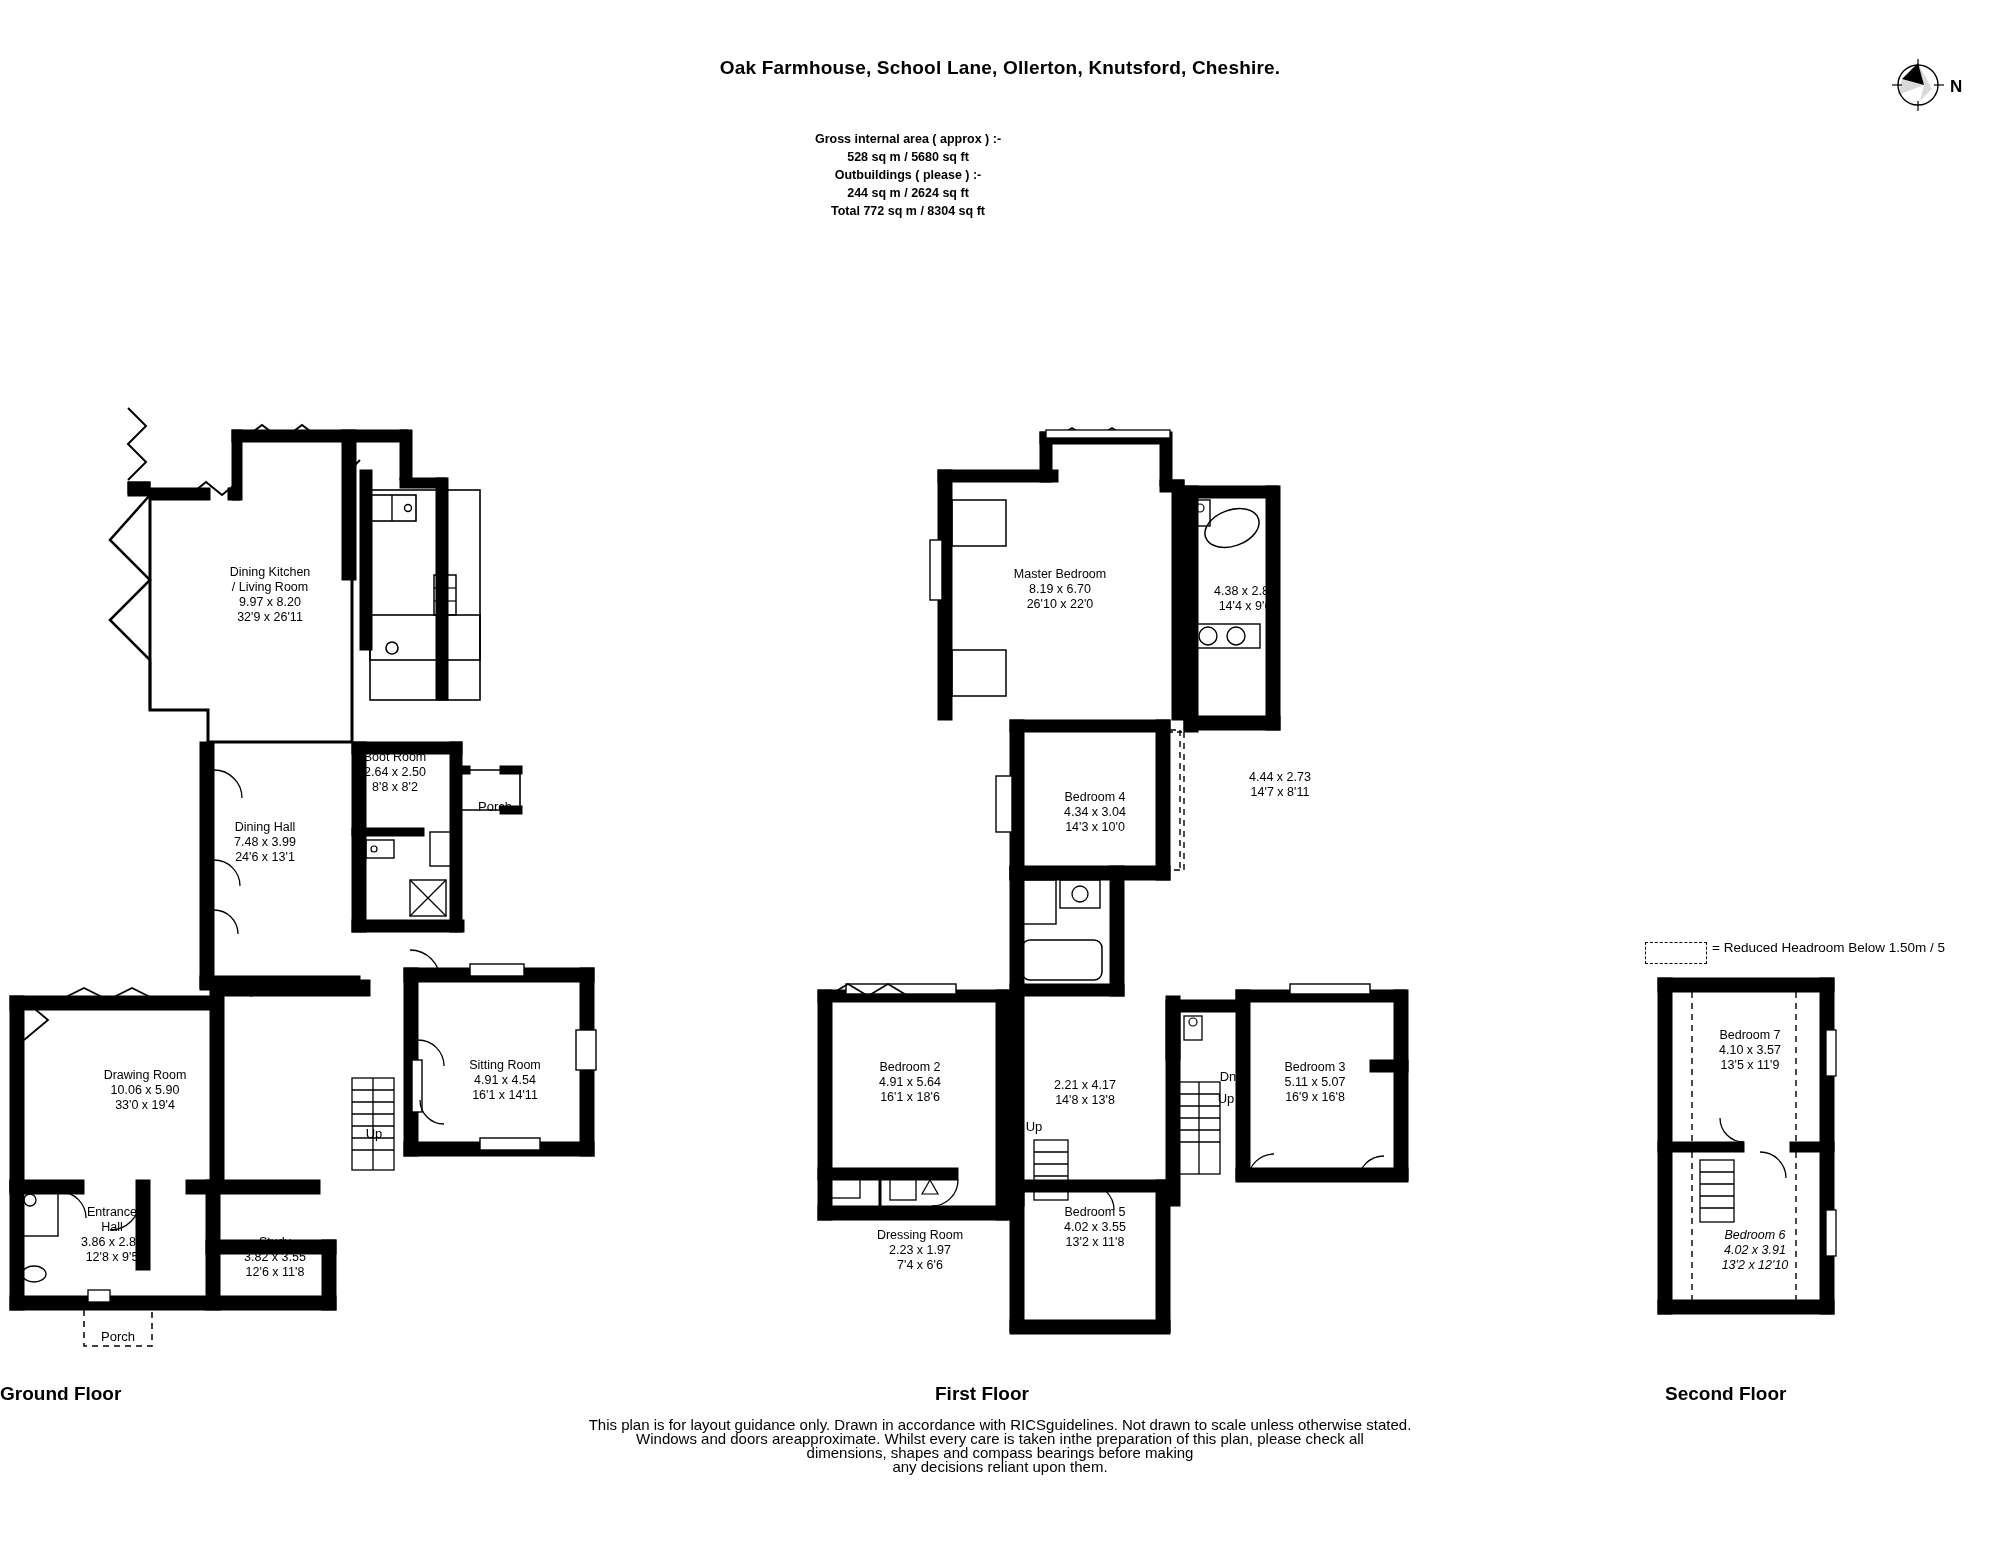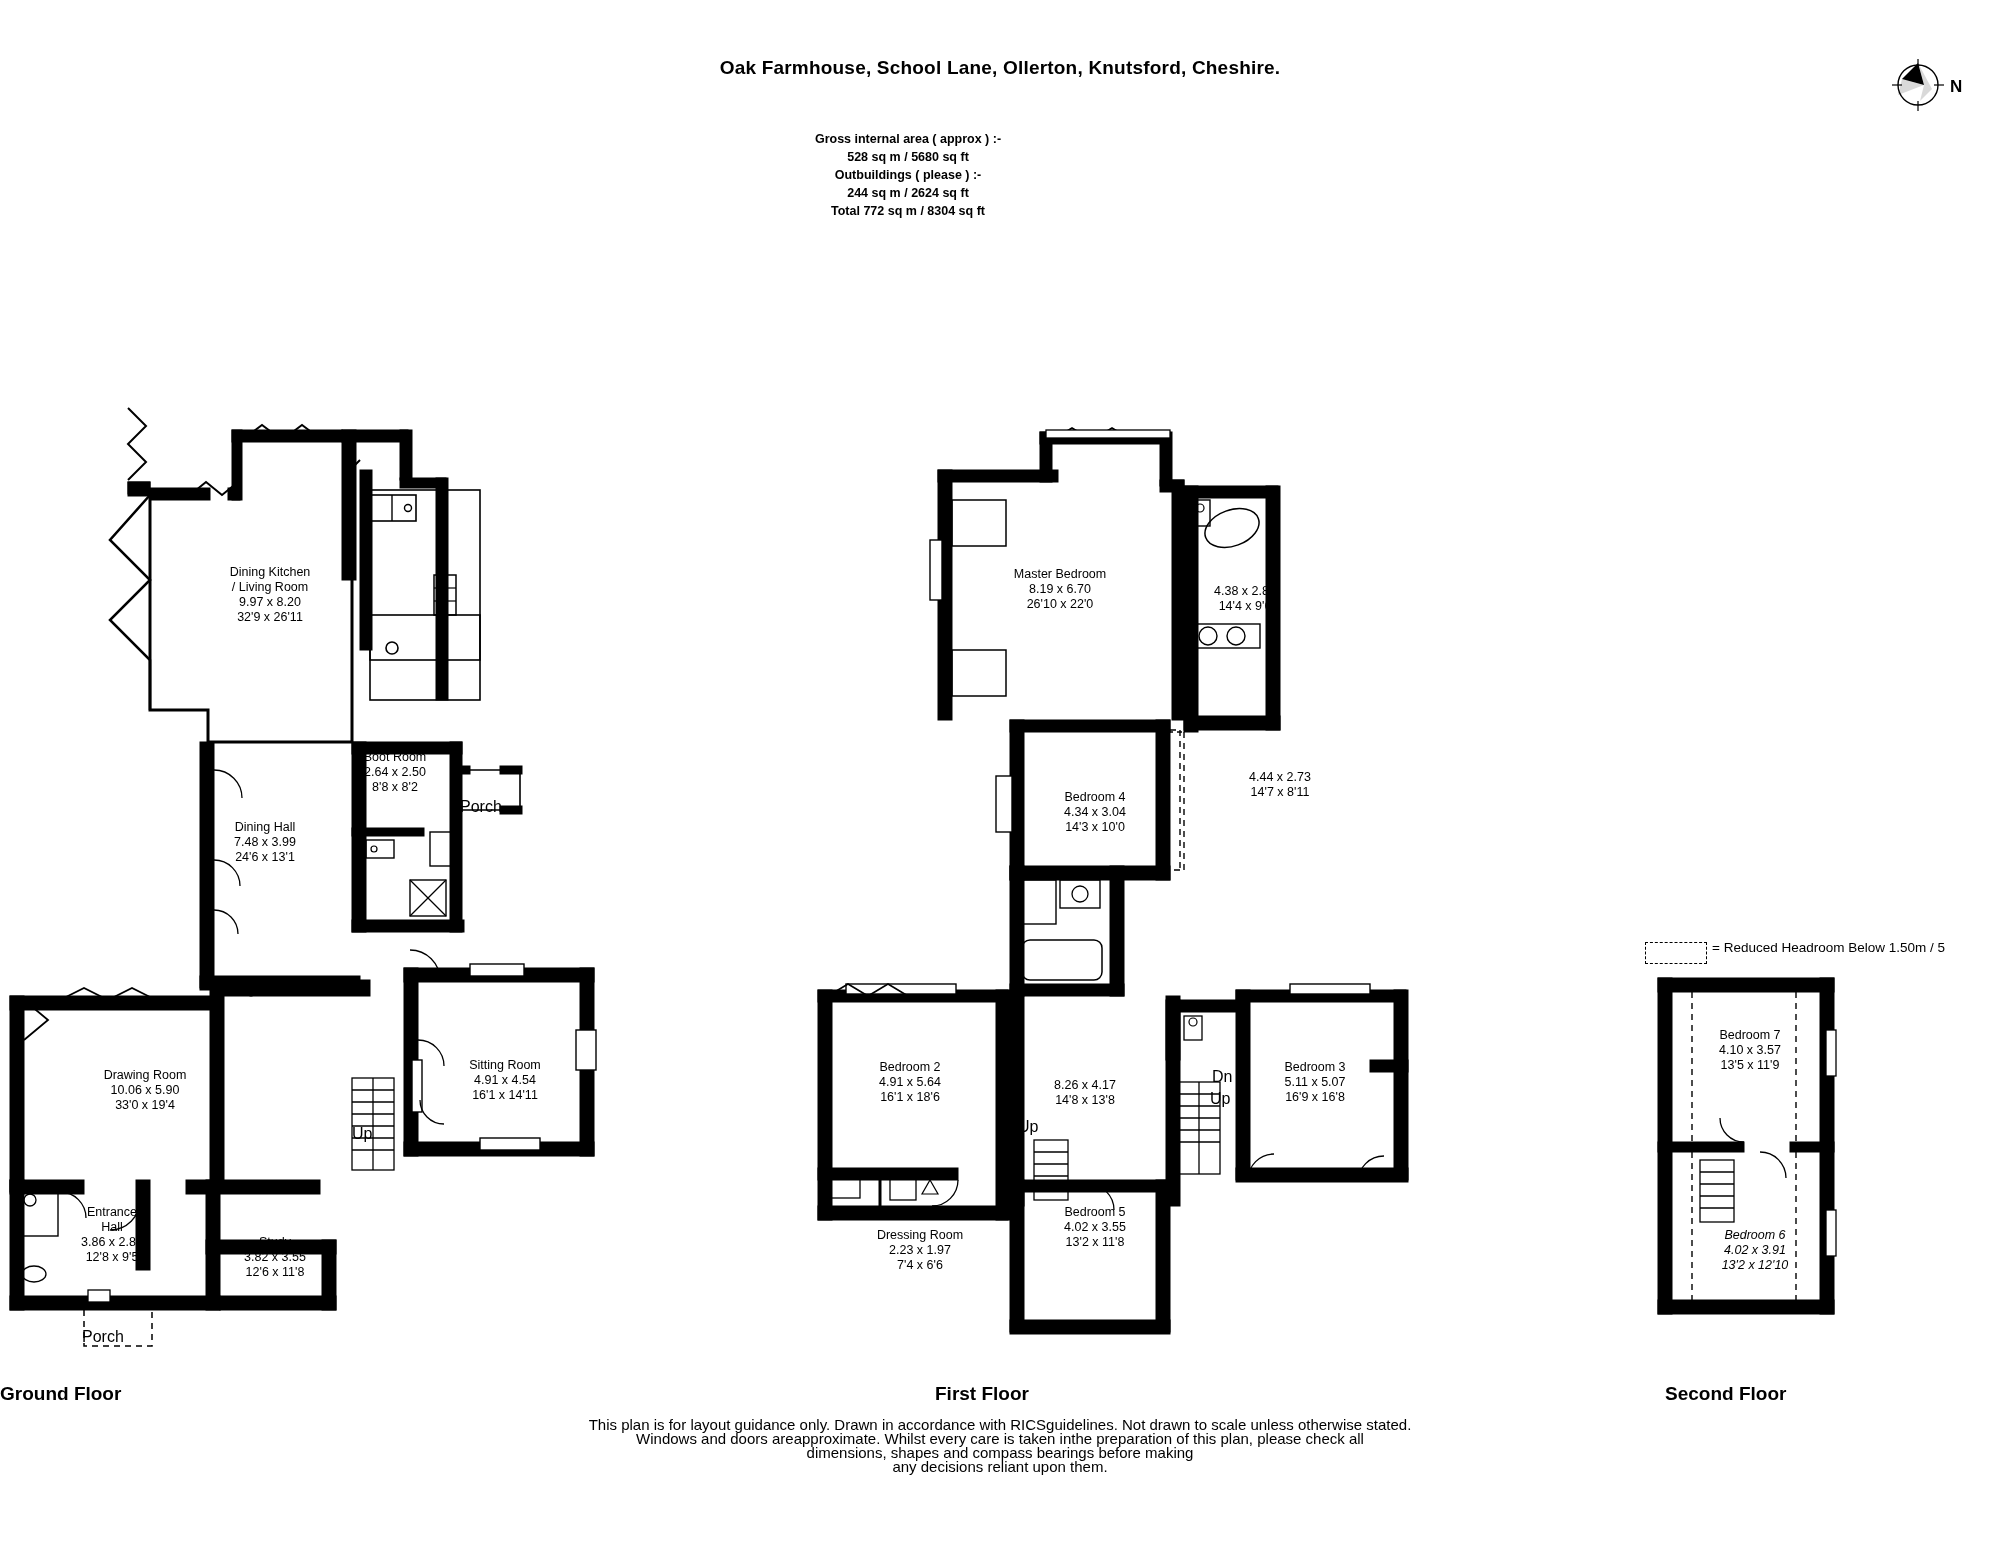--- a/index.html
+++ b/index.html
@@ -34,22 +34,23 @@
     font-size: 19px;
     font-weight: bold;
   }
   .room-label {
     font-size: 12.5px;
     line-height: 15px;
     text-align: center;
     white-space: nowrap;
   }
   .small-label {
-    font-size: 16px;
+    font-size: 13px;
     line-height: 14px;
+    text-align: center;
     white-space: nowrap;
   }
   .legend-text {
     font-size: 13.5px;
     white-space: nowrap;
   }
   .footer {
     top: 1418px; left: 0; width: 2000px;
     text-align: center;
     font-size: 15px;
@@ -413,21 +414,21 @@
   <div>14'7 x 8'11</div>
 </div>
 
 <div class="abs room-label" style="top:1060px; left:830px; width:160px;">
   <div>Bedroom 2</div>
   <div>4.91 x 5.64</div>
   <div>16'1 x 18'6</div>
 </div>
 
 <div class="abs room-label" style="top:1078px; left:1010px; width:150px;">
-  <div>8.26 x 4.17</div>
+  <div>2.21 x 4.17</div>
   <div>14'8 x 13'8</div>
 </div>
 
 <div class="abs room-label" style="top:1060px; left:1235px; width:160px;">
   <div>Bedroom 3</div>
   <div>5.11 x 5.07</div>
   <div>16'9 x 16'8</div>
 </div>
 
 <div class="abs small-label" style="top:1070px; left:1212px; width:32px;">Dn</div>

